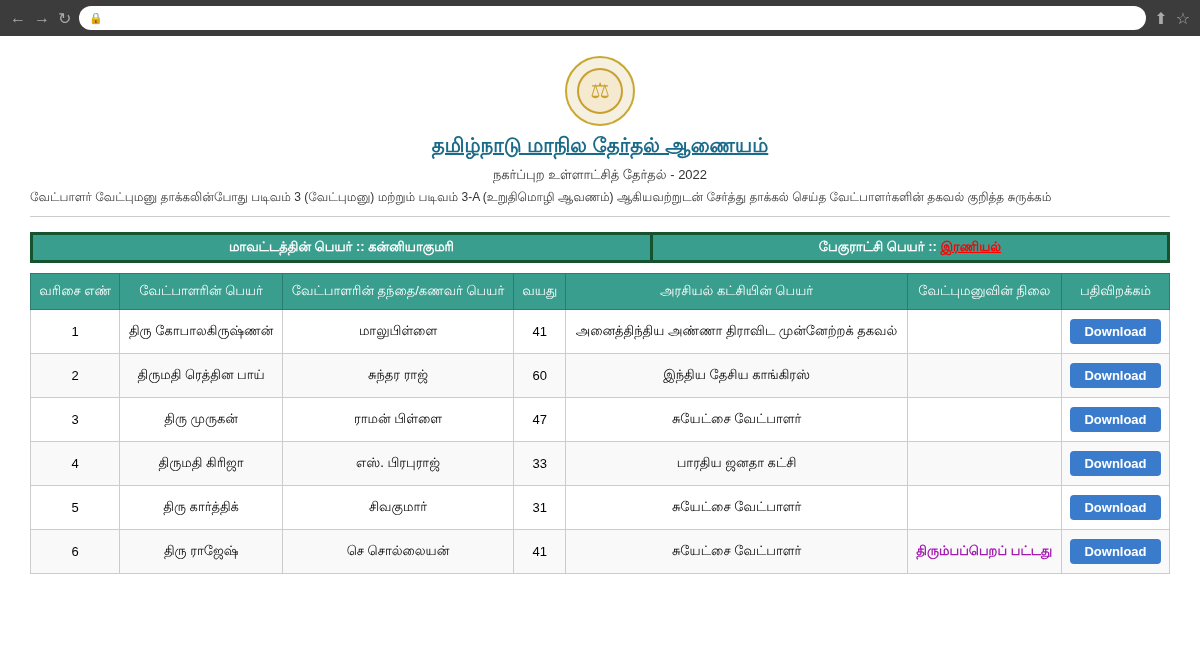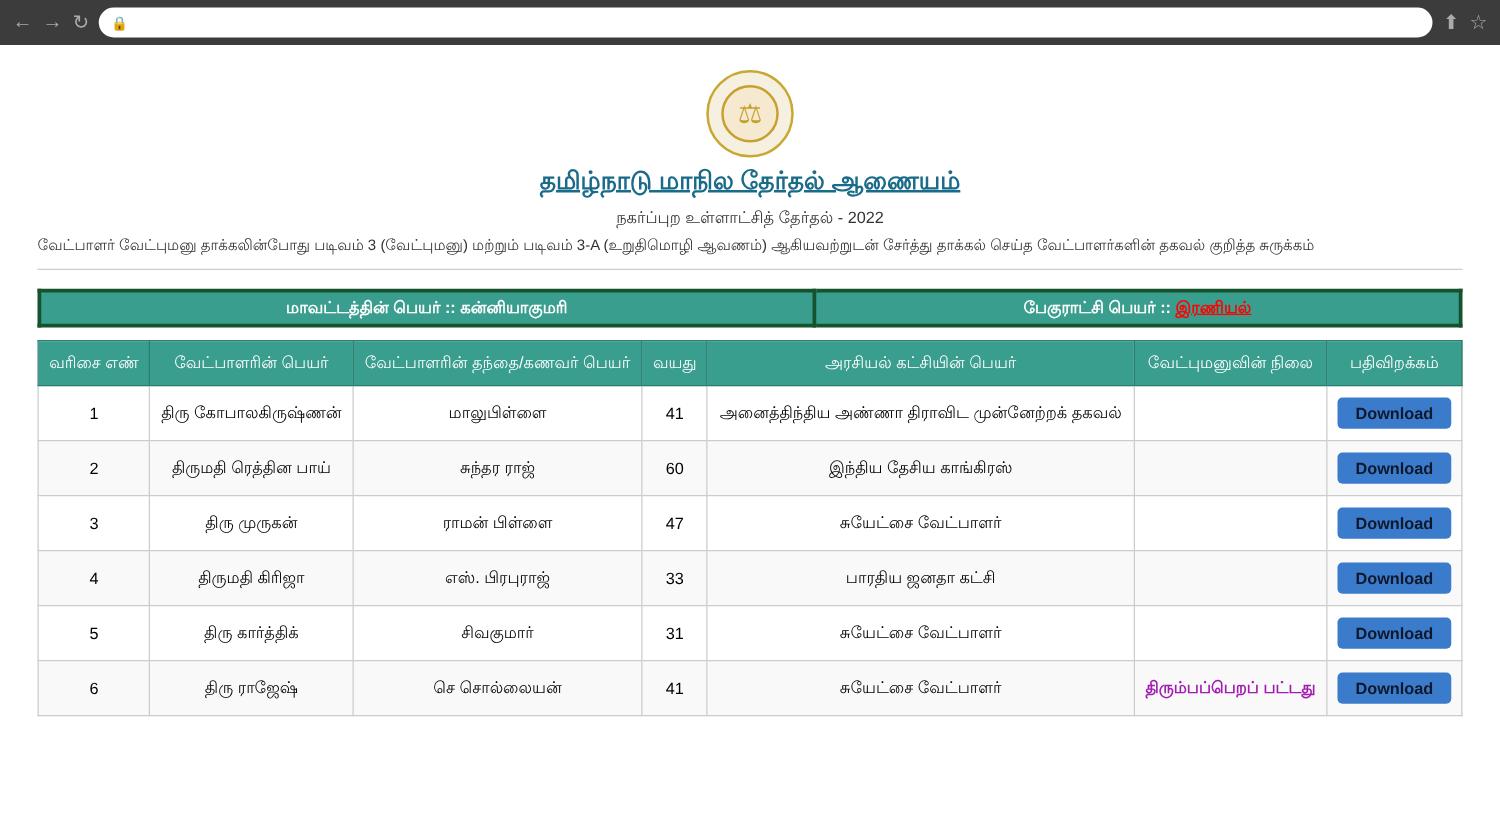--- a/index.html
+++ b/index.html
@@ -127,21 +127,21 @@
     }
     .data-table tr:nth-child(even) td {
       background: #f9f9f9;
     }
     .data-table tr:nth-child(odd) td {
       background: #fff;
     }
 
     .download-btn {
       background: #3a7bcc;
-      color: #0f172a;
+      color: #ffffff;
       border: none;
       border-radius: 4px;
       padding: 5px 14px;
       font-size: 13px;
       cursor: pointer;
       font-weight: bold;
     }
 
     .status-rejected {
       color: #a21caf;

